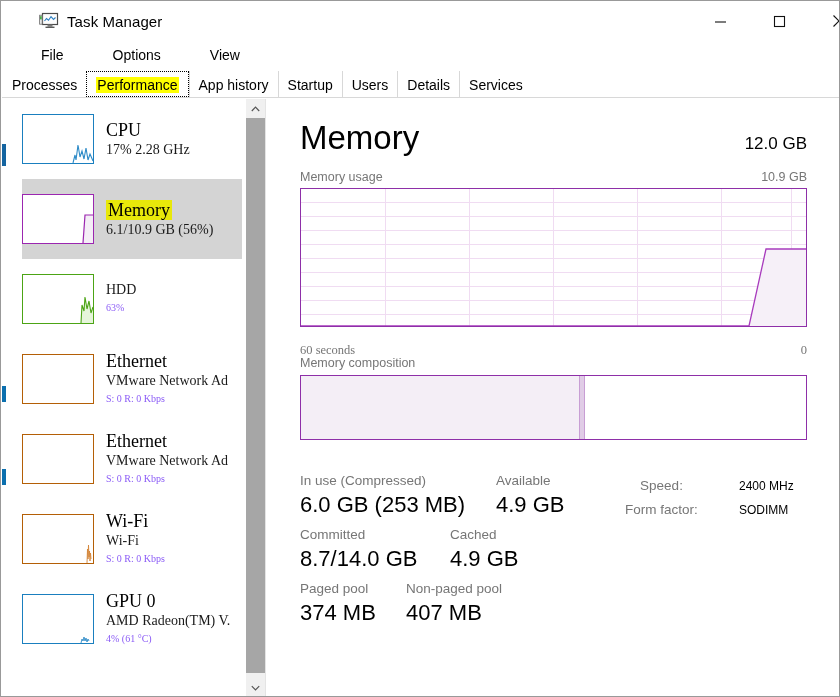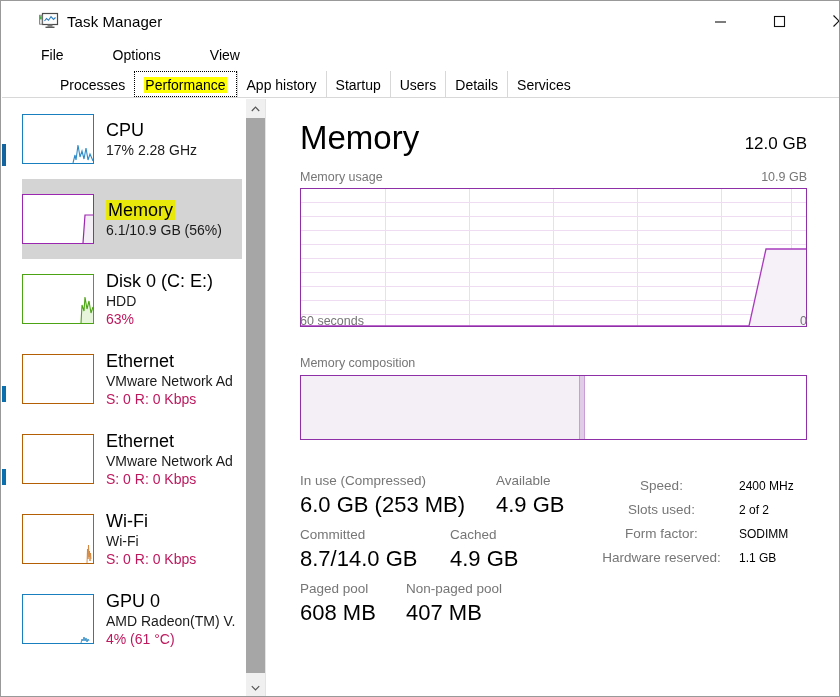--- a/index.html
+++ b/index.html
@@ -77,21 +77,20 @@
 
   
   .tabstrip {
     position: absolute;
     left: 1px; top: 70px;
     width: 838px; height: 27px;
     box-sizing: border-box;
     display: flex;
     align-items: stretch;
     border-bottom: 1px solid #d8d8d8;
-    padding-left: 48px;
   }
   .tab {
     font-size: 14px;
     color: #000;
     padding: 3px 9px 2px 9px;
     display: flex;
     align-items: center;
     border-left: 1px solid #d8d8d8;
     box-sizing: border-box;
     background: #ffffff;
@@ -140,20 +139,21 @@
     width: 245px;
   }
   .res-item {
     position: relative;
     height: 80px;
     margin: 0 0 0 20px;
     width: 220px;
     display: flex;
     align-items: center;
     box-sizing: border-box;
+    font-family: Liberation Serif, serif;
   }
   .res-item.selected {
     background: #d4d4d4;
   }
   .res-thumb {
     width: 72px; height: 50px;
     border: 1px solid #1a7fbf;
     background: #ffffff;
     flex: none;
     position: relative;
@@ -170,22 +170,22 @@
     color: #000;
     line-height: 22px;
   }
   .res-title .hl { background: #e8e80a; padding: 0 2px; }
   .res-sub {
     font-size: 14px;
     color: #1a1a1a;
     line-height: 18px;
   }
   .res-sub2 {
-    font-size: 14px;
-    color: #be185d;
+    font-size: 10px;
+    color: #8b5cf6;
     line-height: 18px;
   }
 
   
   .lscroll {
     position: absolute;
     left: 245px; top: 98px;
     width: 19px; height: 598px;
     background: #f0f0f0;
   }
@@ -236,21 +236,21 @@
   .sec-label-row {
     position: absolute;
     left: 34px;
     width: 507px;
     display: flex;
     justify-content: space-between;
     font-size: 12.5px;
     color: #767676;
   }
   #usage-labels { top: 71px; align-items: flex-end; }
-  #axis-labels { top: 215px; }
+  #axis-labels { top: 244px; font-family: Liberation Serif, serif; }
   #comp-label { top: 257px; }
 
   .graph {
     position: absolute;
     left: 34px; top: 89px;
     width: 507px; height: 139px;
     border: 1px solid #8e2fa8;
     box-sizing: border-box;
     background: #ffffff;
     overflow: hidden;
@@ -439,21 +439,20 @@
       </div>
 
       <div class="res-item">
         <div class="res-thumb" style="border-color:#4ca415">
           <svg width="70" height="48" viewBox="0 0 70 48">
             <path d="M58,48 L59,30 L61,36 L62,22 L64,34 L66,26 L68,38 L70,32 L70,48 Z" fill="#e6f5db" stroke="none"></path>
             <polyline points="58,48 59,30 61,36 62,22 64,34 66,26 68,38 70,32" fill="none" stroke="#4ca415" stroke-width="1.1"></polyline>
           </svg>
         </div>
         <div class="res-info">
-          <div class="res-title"><span>Disk 0 (C: E:)</span></div>
           <div class="res-sub">HDD</div>
           <div class="res-sub2">63%</div>
         </div>
       </div>
 
       <div class="res-item">
         <div class="res-thumb" style="border-color:#b45f06"></div>
         <div class="res-info">
           <div class="res-title"><span>Ethernet</span></div>
           <div class="res-sub">VMware Network Ad</div>
@@ -578,42 +577,34 @@
           <div class="stat-val">8.7/14.0 GB</div>
         </div>
         <div class="stat-cell">
           <div class="stat-cap">Cached</div>
           <div class="stat-val">4.9 GB</div>
         </div>
       </div>
       <div class="stat-row">
         <div class="stat-cell" style="width:106px">
           <div class="stat-cap">Paged pool</div>
-          <div class="stat-val">608 MB</div>
+          <div class="stat-val">374 MB</div>
         </div>
         <div class="stat-cell">
           <div class="stat-cap">Non-paged pool</div>
           <div class="stat-val">407 MB</div>
         </div>
       </div>
     </div>
 
     <div class="specs">
       <div class="spec-row">
         <span class="spec-key">Speed:</span>
         <span class="spec-val">2400 MHz</span>
       </div>
       <div class="spec-row">
-        <span class="spec-key">Slots used:</span>
-        <span class="spec-val">2 of 2</span>
-      </div>
-      <div class="spec-row">
         <span class="spec-key">Form factor:</span>
         <span class="spec-val">SODIMM</span>
       </div>
-      <div class="spec-row">
-        <span class="spec-key">Hardware reserved:</span>
-        <span class="spec-val">1.1 GB</span>
-      </div>
     </div>
 
   </div>
 </div>
 
 </body></html>

